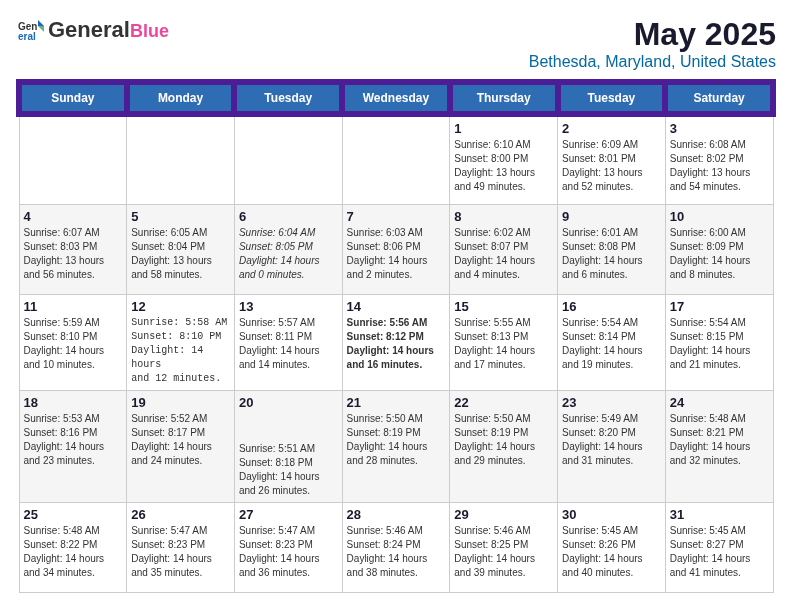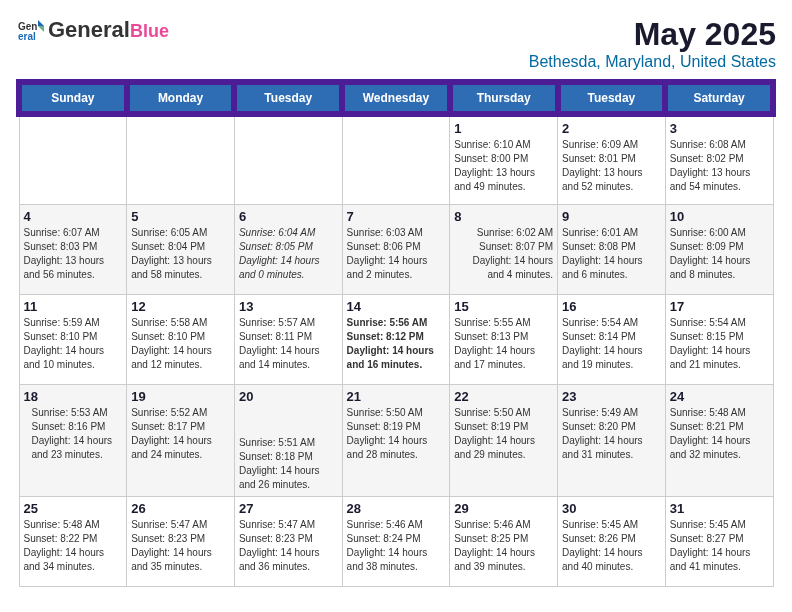--- a/index.html
+++ b/index.html
@@ -176,21 +176,21 @@
         </td>
         <td>
           <span class="day-number">7</span>
           <div class="day-info" style="white-space: pre-line;">Sunrise: 6:03 AM
 Sunset: 8:06 PM
 Daylight: 14 hours
 and 2 minutes.</div>
         </td>
         <td>
           <span class="day-number">8</span>
-          <div class="day-info" style="white-space: pre-line; text-align: right;">Sunrise: 6:02 AM
+          <div class="day-info" style="white-space: pre-line;">Sunrise: 6:02 AM
 Sunset: 8:07 PM
 Daylight: 14 hours
 and 4 minutes.</div>
         </td>
         <td>
           <span class="day-number">9</span>
           <div class="day-info" style="white-space: pre-line;">Sunrise: 6:01 AM
 Sunset: 8:08 PM
 Daylight: 14 hours
 and 6 minutes.</div>
@@ -206,21 +206,21 @@
       <tr>
         <td>
           <span class="day-number">11</span>
           <div class="day-info" style="white-space: pre-line;">Sunrise: 5:59 AM
 Sunset: 8:10 PM
 Daylight: 14 hours
 and 10 minutes.</div>
         </td>
         <td>
           <span class="day-number">12</span>
-          <div class="day-info" style="white-space: pre-line;">Sunrise: 5:58 AM
+          <div class="day-info" style="white-space: pre-line; font-family: Liberation Mono, monospace;">Sunrise: 5:58 AM
 Sunset: 8:10 PM
 Daylight: 14 hours
 and 12 minutes.</div>
         </td>
         <td>
           <span class="day-number">13</span>
           <div class="day-info" style="white-space: pre-line;">Sunrise: 5:57 AM
 Sunset: 8:11 PM
 Daylight: 14 hours
 and 14 minutes.</div>
@@ -250,21 +250,21 @@
           <span class="day-number">17</span>
           <div class="day-info" style="white-space: pre-line;">Sunrise: 5:54 AM
 Sunset: 8:15 PM
 Daylight: 14 hours
 and 21 minutes.</div>
         </td>
       </tr>
       <tr>
         <td>
           <span class="day-number">18</span>
-          <div class="day-info" style="white-space: pre-line; margin-left: 8px;">Sunrise: 5:53 AM
+          <div class="day-info" style="white-space: pre-line;">Sunrise: 5:53 AM
 Sunset: 8:16 PM
 Daylight: 14 hours
 and 23 minutes.</div>
         </td>
         <td>
           <span class="day-number">19</span>
           <div class="day-info" style="white-space: pre-line;">Sunrise: 5:52 AM
 Sunset: 8:17 PM
 Daylight: 14 hours
 and 24 minutes.</div>

